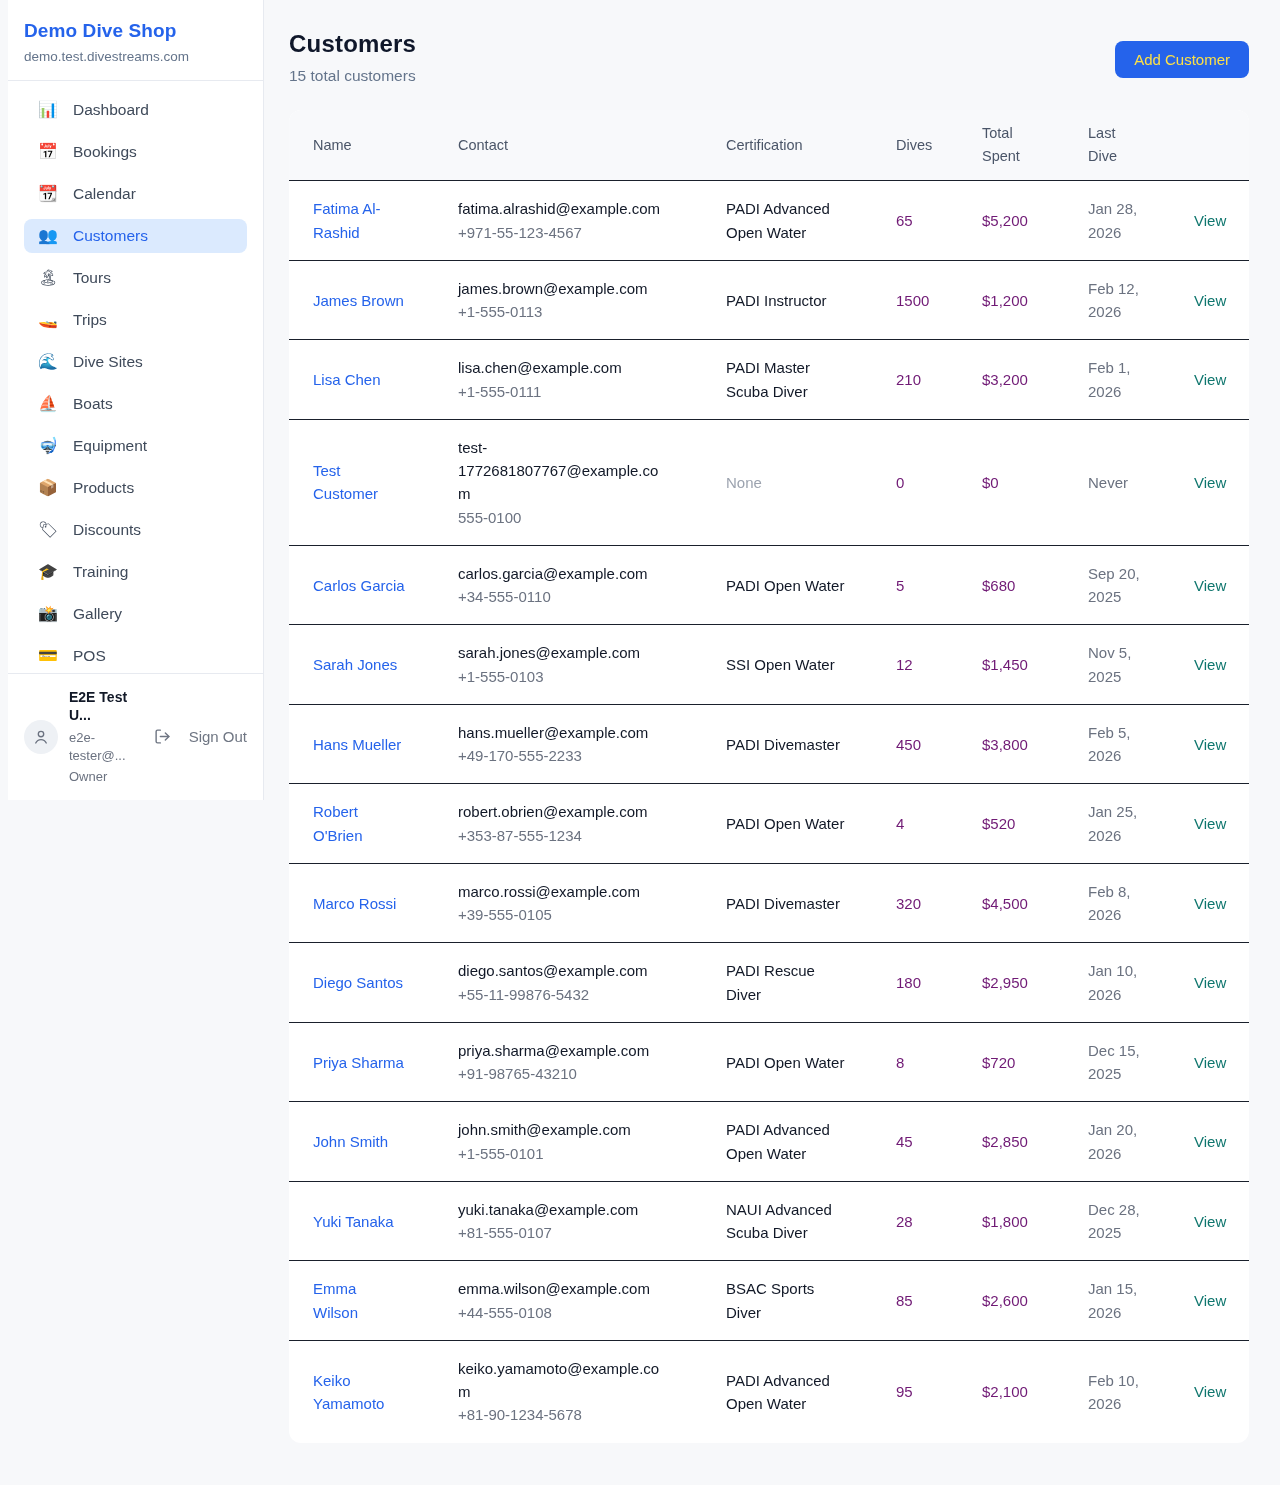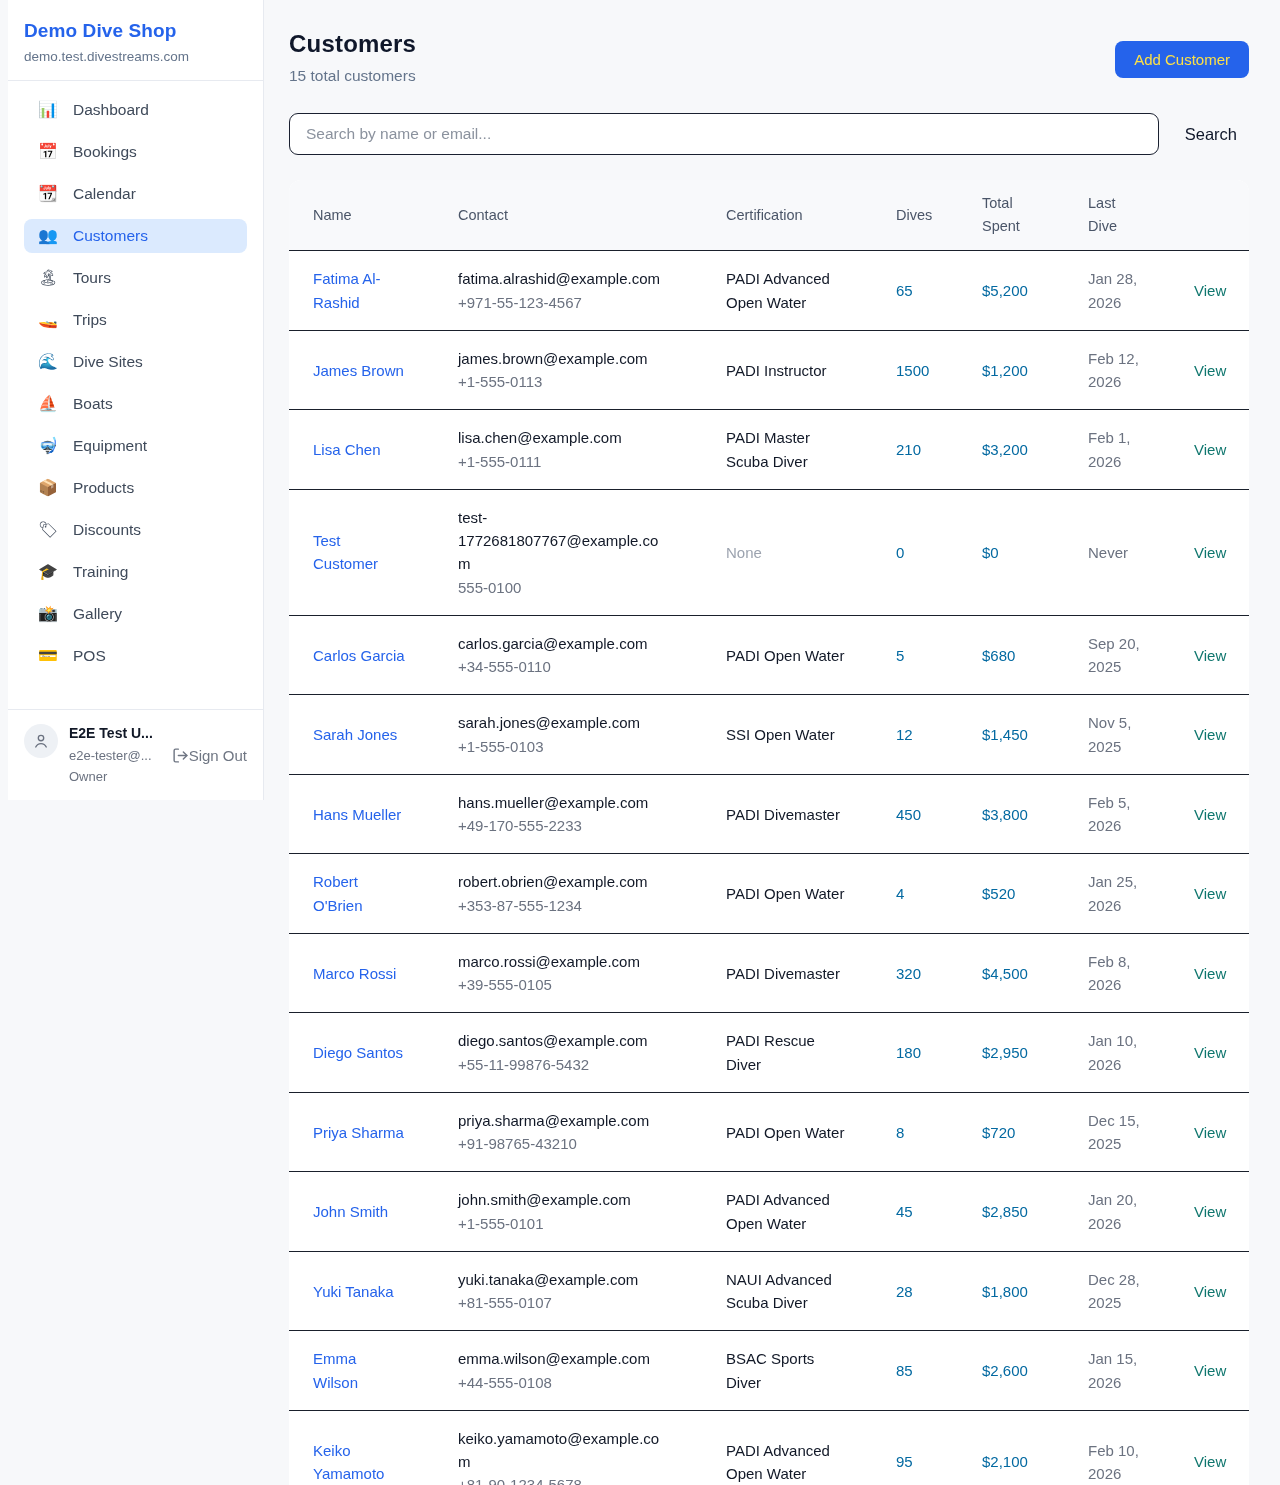--- a/index.html
+++ b/index.html
@@ -30,33 +30,33 @@
     padding:8px 14px; margin-bottom:8px;
     border-radius:8px; cursor:pointer;
     color:#3f4a5a; font-size:15.5px;
   }
   .nav-item .nav-icon { width:20px; font-size:16px; line-height:1; text-align:center; flex:0 0 20px; }
   .nav-item.active { background:#dbeafe; color:#2563eb; }
 
   .sidebar-footer {
     border-top:1px solid #e7eaf0;
     padding:14px 16px;
-    display:flex; gap:11px;
+    display:flex; align-items:center; gap:11px;
   }
   .avatar {
     width:34px; height:34px; border-radius:50%;
     background:#eef1f5; color:#6b7280;
     display:flex; align-items:center; justify-content:center;
     flex:0 0 34px;
   }
   .user-info { flex:1; min-width:0; line-height:1.35; }
   .user-name { font-size:14px; font-weight:700; color:#111827; }
   .user-email, .user-role { font-size:13px; color:#6b7280; margin-top:4px; }
   .sign-out {
-    display:flex; align-items:center; gap:0;
+    display:flex; align-items:center; gap:18px;
     color:#6f7683; font-size:15px;
     background:none; border:none; cursor:pointer;
     font-family:inherit; white-space:nowrap;
   }
 
   
   .main { margin-left:256px; padding:30px 31px 0 33px; }
 
   .header-row { display:flex; justify-content:space-between; align-items:flex-start; }
   .page-title { font-size:24px; font-weight:700; color:#0f172a; letter-spacing:.2px; }
@@ -110,21 +110,21 @@
   tbody tr:last-child td { border-bottom:none; }
   .cell-contact{ max-width:206px; overflow-wrap:break-word; }
   .cell-cert   { max-width:122px; }
   .cell-date   { max-width:80px;  }
 
   .name-link { color:#2563eb; font-weight:500; text-decoration:none; cursor:pointer; display:inline-block; max-width:92px; }
   .email { color:#111827; }
   .phone { color:#6b7280; }
   .cert  { color:#111827; }
   .cert.muted { color:#9ca3af; }
-  .dives, .spent { color:#0369a1; }
+  .dives, .spent { color:#701a75; }
   .last-dive { color:#6b7280; }
   .view-link { color:#0f766e; font-weight:500; text-decoration:none; cursor:pointer; }
 </style>
 </head>
 <body>
 
 <aside class="sidebar">
   <div class="sidebar-header">
     <div class="shop-name">Demo Dive Shop</div>
     <div class="shop-domain">demo.test.divestreams.com</div>
@@ -214,24 +214,20 @@
 
 <main class="main">
   <div class="header-row">
     <div>
       <h1 class="page-title">Customers</h1>
       <div class="page-subtitle">15 total customers</div>
     </div>
     <button class="add-btn">Add Customer</button>
   </div>
 
-  <div class="search-row">
-    <input class="search-input" type="text" placeholder="Search by name or email..." style="">
-    <button class="search-btn">Search</button>
-  </div>
 
   <div class="card">
     <table>
       <colgroup>
         <col style="width:169px">
           <col style="width:268px">
           <col style="width:170px">
         <col style="width:86px">
           <col style="width:106px">
           <col style="width:106px">

